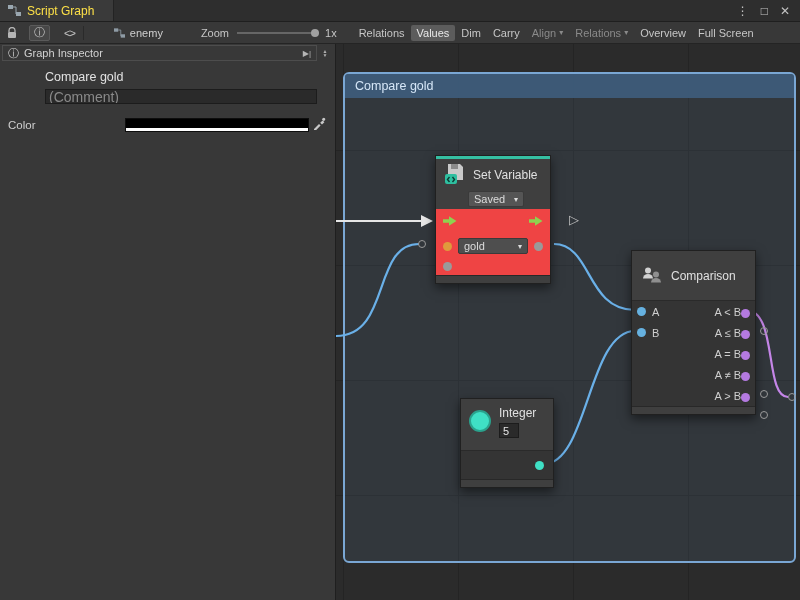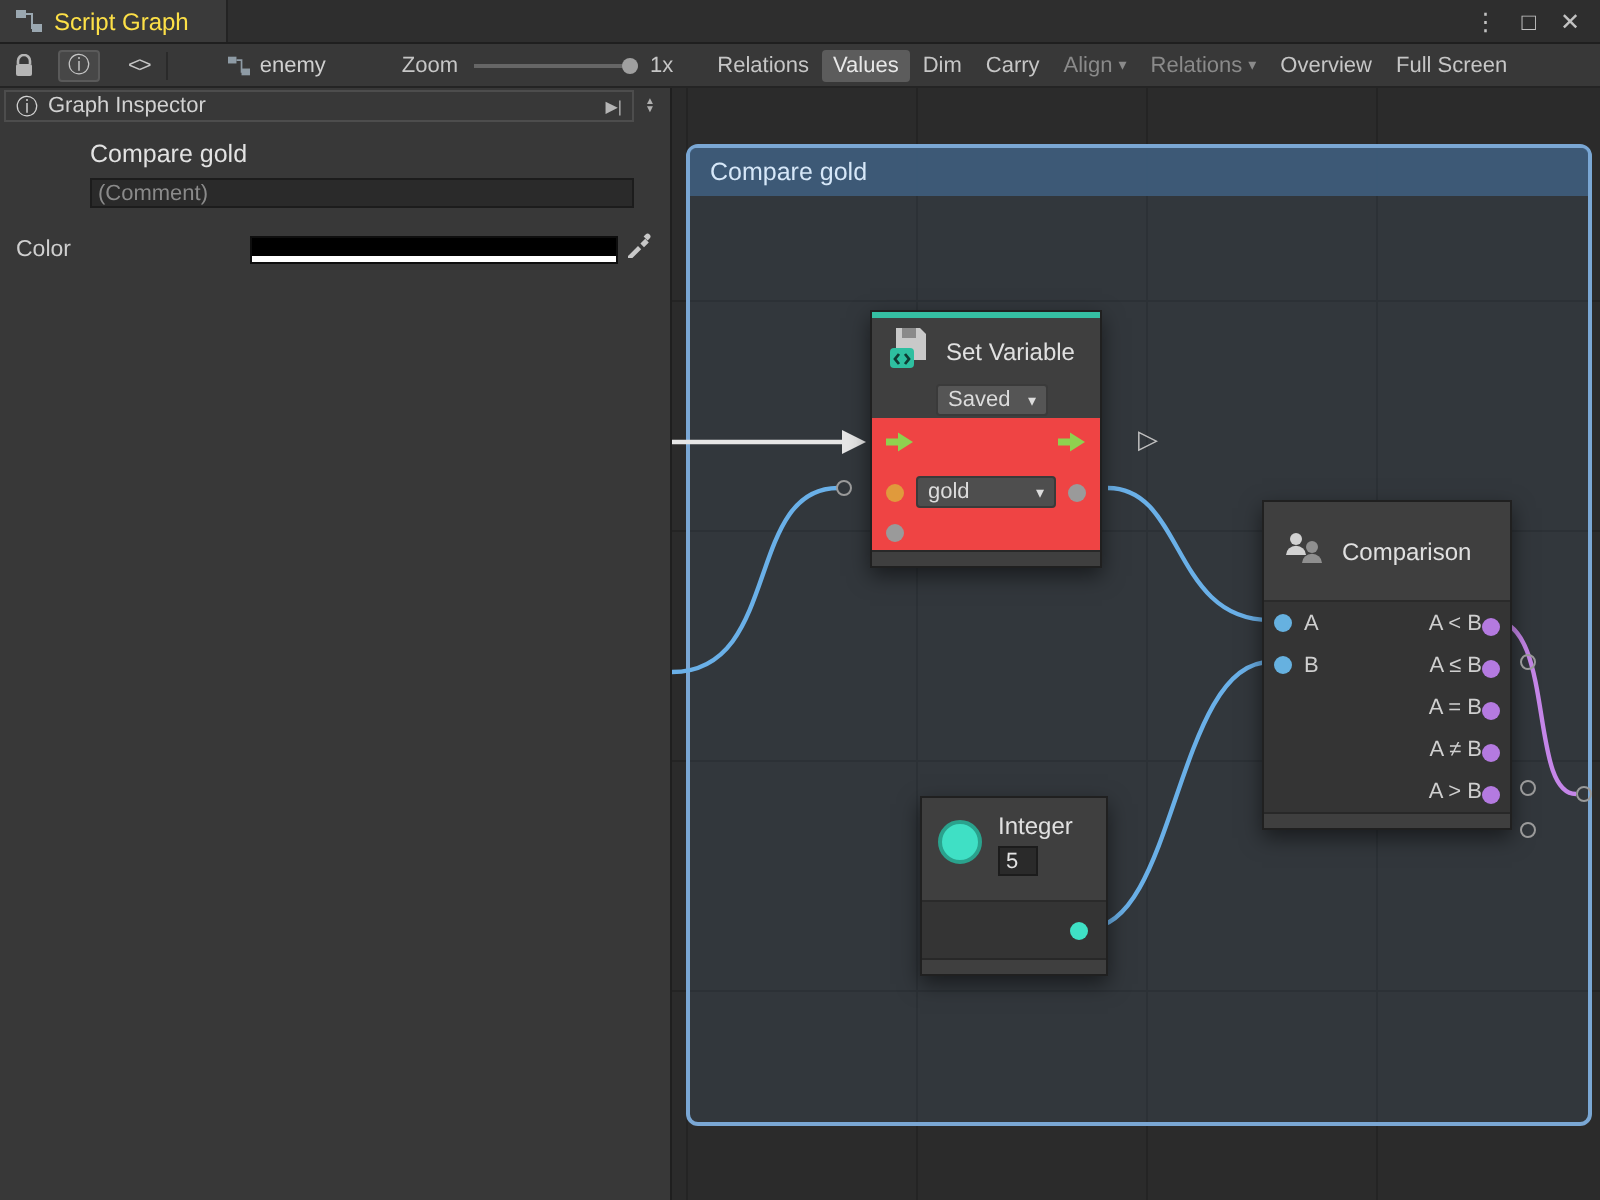--- a/index.html
+++ b/index.html
@@ -39,21 +39,21 @@
   .inspector { width:335px; background:#383838; position:relative; }
   .insp-header { height:18px; display:flex; align-items:center; padding:1px 2px; }
   .insp-header-box { flex:1; border:1px solid #4d4d4d; height:16px; display:flex;
     align-items:center; gap:5px; padding:0 5px; font-size:11px; color:#d2d2d2; }
   .collapse { margin-left:auto; font-size:8px; color:#b5b5b5; }
   .spinner { width:16px; display:flex; flex-direction:column; align-items:center;
     font-size:5px; line-height:4px; color:#b0b0b0; }
   .insp-body { position:relative; height:538px; }
   .insp-title { position:absolute; left:45px; top:8px; font-size:12.5px; color:#e2e2e2; }
   .comment-input { position:absolute; left:45px; top:27px; width:272px; height:15px;
-    background:#2a2a2a; border:1px solid #1c1c1c; color:#d0d0d0; font-size:11px;
+    background:#2a2a2a; border:1px solid #1c1c1c; color:#d0d0d0; font-size:14px;
     font-family:inherit; padding:0 3px; }
   .comment-input::placeholder { color:#8a8a8a; }
   .color-label { position:absolute; left:8px; top:57px; font-size:11.5px; color:#cfcfcf; }
   .color-swatch { position:absolute; left:125px; top:56px; width:184px; height:14px;
     border:1px solid #0e0e0e; display:flex; flex-direction:column; }
   .swatch-main { flex:1; background:#000000; }
   .swatch-alpha { height:3px; background:#ffffff; }
   .eyedropper { position:absolute; left:313px; top:54px; }
 
   

